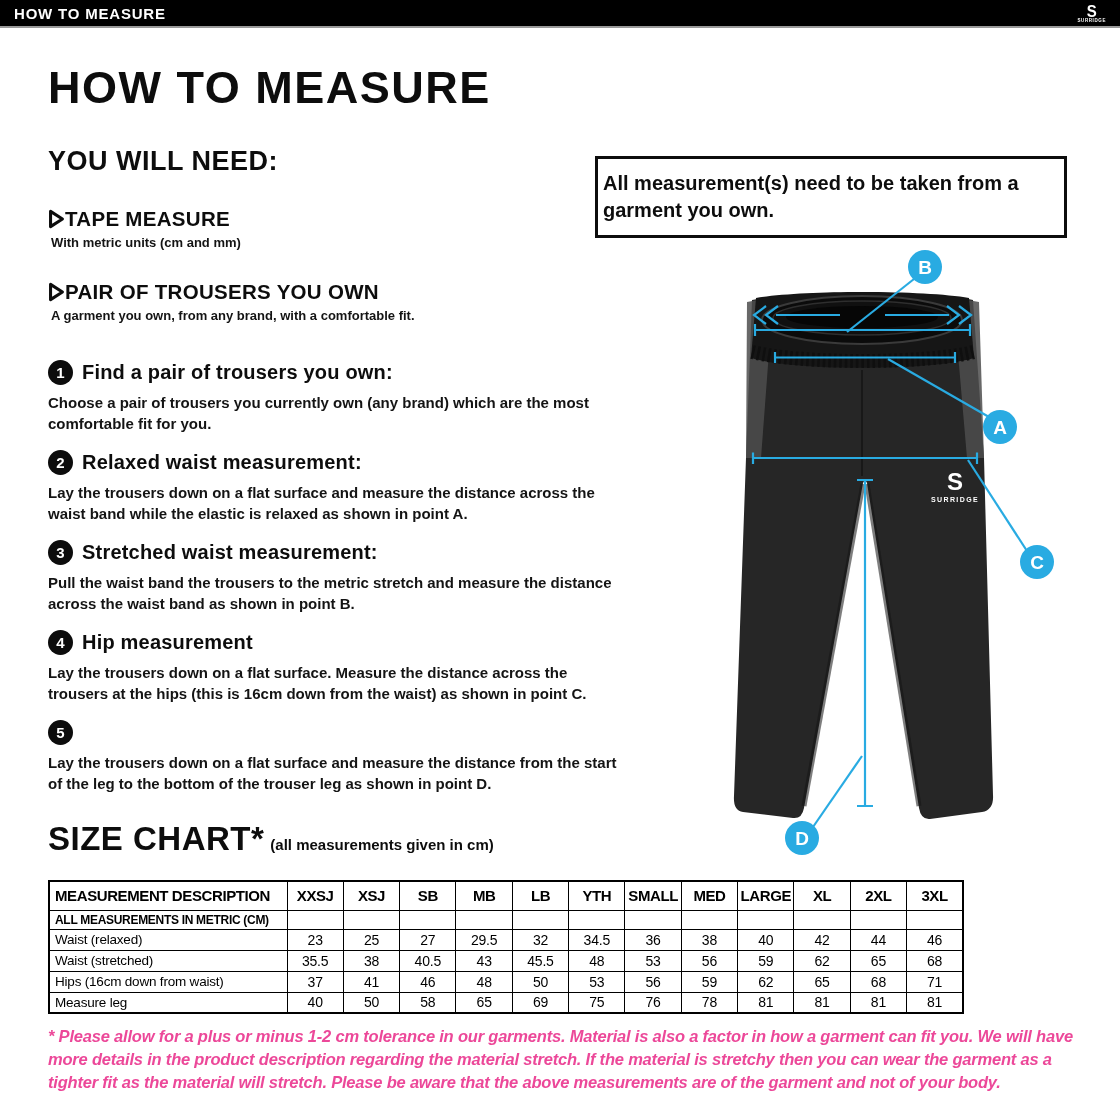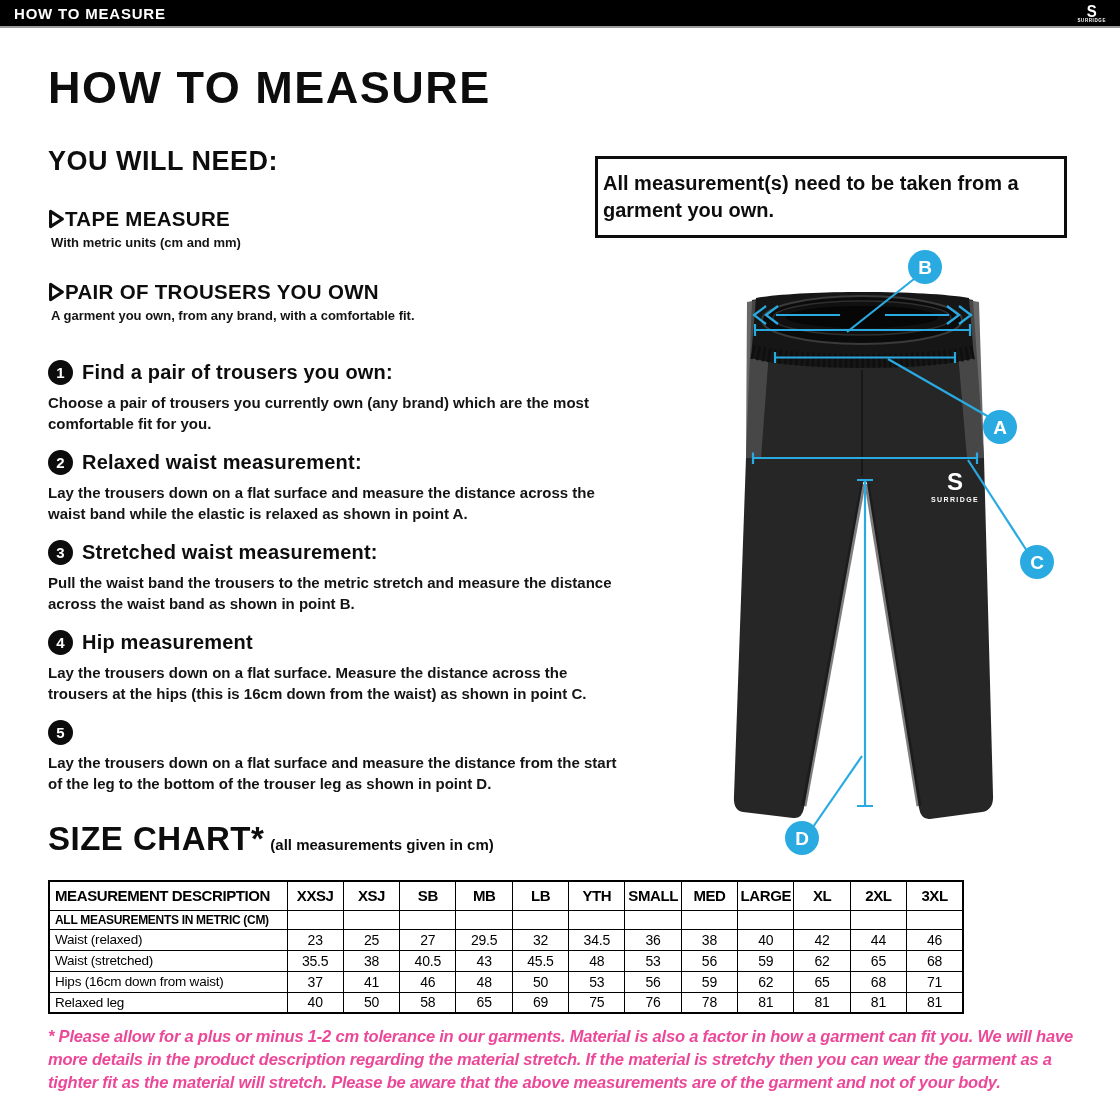--- a/index.html
+++ b/index.html
@@ -281,21 +281,21 @@
           <td>50</td>
           <td>53</td>
           <td>56</td>
           <td>59</td>
           <td>62</td>
           <td>65</td>
           <td>68</td>
           <td>71</td>
         </tr>
         <tr>
-          <td class="desc-col">Relaxed leg</td>
+          <td class="desc-col">Measure leg</td>
           <td>40</td>
           <td>50</td>
           <td>58</td>
           <td>65</td>
           <td>69</td>
           <td>75</td>
           <td>76</td>
           <td>78</td>
           <td>81</td>
           <td>81</td>

